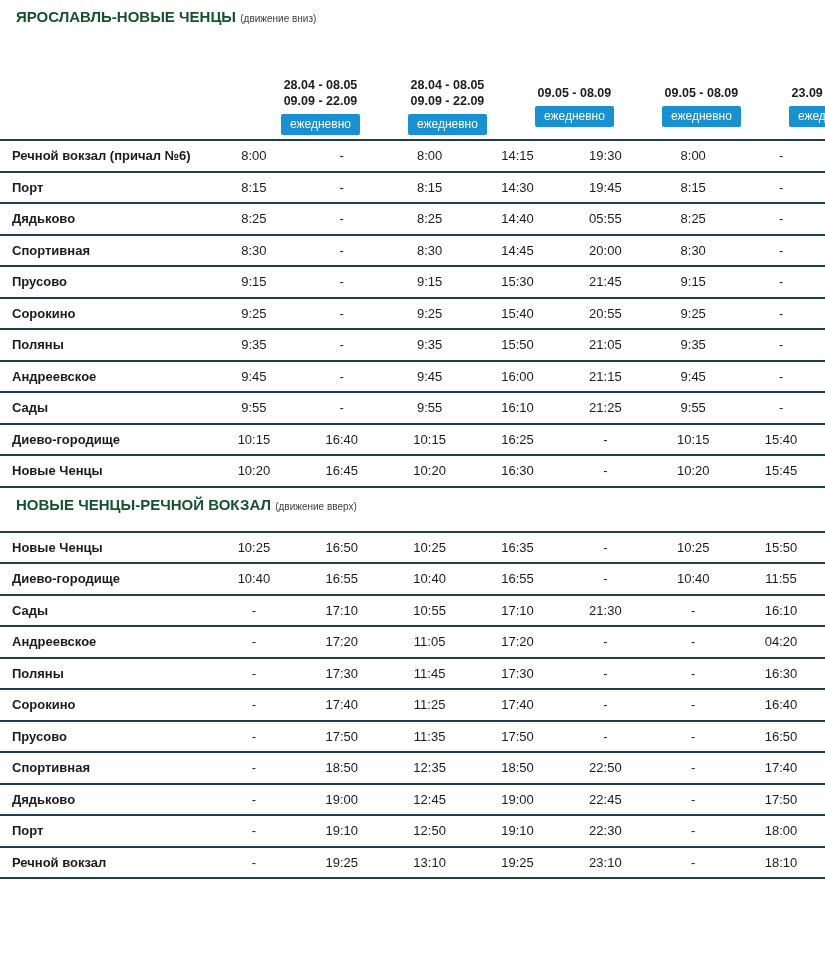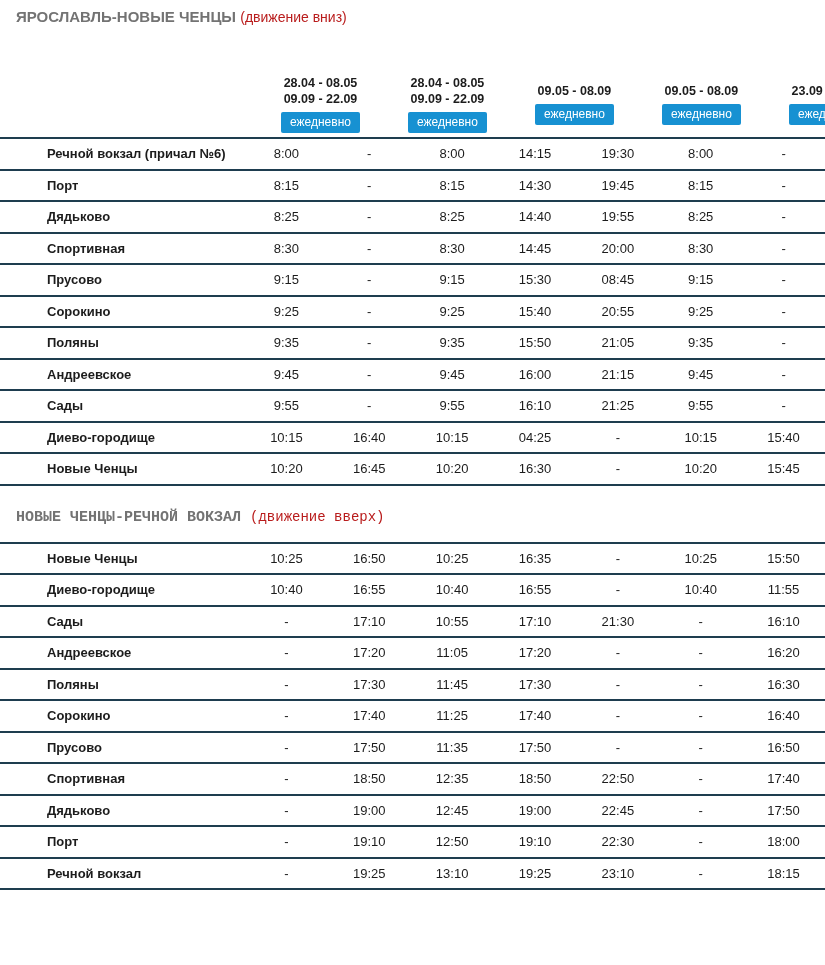--- a/index.html
+++ b/index.html
@@ -7,22 +7,22 @@
   body { font-family:"Liberation Sans", sans-serif; }
   .page {
     width:825px; height:965px; background:#ffffff; overflow:hidden;
     position:relative;
   }
   .section-title {
     margin:8px 16px 0 16px;
     font-size:15px; line-height:18px;
     white-space:nowrap;
   }
-  .title-main { font-weight:700; color:#737373; }
-  .title-sub  { font-weight:400; color:#b91c1c; font-size:14px; }
+  .title-main { font-weight:700; color:#14532d; }
+  .title-sub  { font-weight:400; color:#404040; font-size:10px; }
 
   .grid7 {
     display:grid;
     grid-template-columns:210px repeat(7, 1fr);
     margin:0 30px 8px 23px;
     gap:48px;
   }
 
   .schedule-header { margin-top:49px; margin-bottom:4px; }
   .header-col {
@@ -43,32 +43,31 @@
   }
 
   .timetable { border-top:2px solid #1e3d4f; }
   .timetable.second { margin-top:0; }
   .row {
     display:grid;
     grid-template-columns:210px repeat(7, 1fr);
     align-items:center;
     height:31.5px;
     border-bottom:2px solid #1e3d4f;
-    padding-left:35px;
   }
   .station-cell {
     padding-left:12px;
     font-size:13px; font-weight:700; color:#1c1c1c;
     white-space:nowrap;
   }
   .time-cell {
     text-align:center;
     font-size:13px; font-weight:400; color:#1c1c1c;
   }
-  .section-up-title { margin-top:22px; margin-bottom:15px;font-family:Liberation Mono, monospace; }
+  .section-up-title { margin-top:8px; margin-bottom:15px; }
   .header-spacer { height:1px; }
 </style>
 </head>
 <body>
 
 <div class="page">
 
   <div class="section-title">
     <span class="title-main">ЯРОСЛАВЛЬ-НОВЫЕ ЧЕНЦЫ</span>
     <span class="title-sub">(движение вниз)</span>
@@ -136,41 +135,41 @@
         <div class="time-cell">19:45</div>
         <div class="time-cell">8:15</div>
         <div class="time-cell">-</div>
       </div>
       <div class="row">
     <div class="station-cell">Дядьково</div>
   <div class="time-cell">8:25</div>
         <div class="time-cell">-</div>
         <div class="time-cell">8:25</div>
         <div class="time-cell">14:40</div>
-        <div class="time-cell">19:55</div>
+        <div class="time-cell">05:55</div>
         <div class="time-cell">8:25</div>
         <div class="time-cell">-</div>
       </div>
       <div class="row">
     <div class="station-cell">Спортивная</div>
   <div class="time-cell">8:30</div>
         <div class="time-cell">-</div>
         <div class="time-cell">8:30</div>
         <div class="time-cell">14:45</div>
         <div class="time-cell">20:00</div>
         <div class="time-cell">8:30</div>
         <div class="time-cell">-</div>
       </div>
       <div class="row">
     <div class="station-cell">Прусово</div>
   <div class="time-cell">9:15</div>
         <div class="time-cell">-</div>
         <div class="time-cell">9:15</div>
         <div class="time-cell">15:30</div>
-        <div class="time-cell">08:45</div>
+        <div class="time-cell">21:45</div>
         <div class="time-cell">9:15</div>
         <div class="time-cell">-</div>
       </div>
       <div class="row">
     <div class="station-cell">Сорокино</div>
   <div class="time-cell">9:25</div>
         <div class="time-cell">-</div>
         <div class="time-cell">9:25</div>
         <div class="time-cell">15:40</div>
         <div class="time-cell">20:55</div>
@@ -205,21 +204,21 @@
         <div class="time-cell">16:10</div>
         <div class="time-cell">21:25</div>
         <div class="time-cell">9:55</div>
         <div class="time-cell">-</div>
       </div>
       <div class="row">
     <div class="station-cell">Диево-городище</div>
   <div class="time-cell">10:15</div>
         <div class="time-cell">16:40</div>
         <div class="time-cell">10:15</div>
-        <div class="time-cell">04:25</div>
+        <div class="time-cell">16:25</div>
         <div class="time-cell">-</div>
         <div class="time-cell">10:15</div>
         <div class="time-cell">15:40</div>
       </div>
       <div class="row">
     <div class="station-cell">Новые Ченцы</div>
   <div class="time-cell">10:20</div>
         <div class="time-cell">16:45</div>
         <div class="time-cell">10:20</div>
         <div class="time-cell">16:30</div>
@@ -266,21 +265,21 @@
         <div class="time-cell">16:10</div>
       </div>
       <div class="row">
     <div class="station-cell">Андреевское</div>
   <div class="time-cell">-</div>
         <div class="time-cell">17:20</div>
         <div class="time-cell">11:05</div>
         <div class="time-cell">17:20</div>
         <div class="time-cell">-</div>
         <div class="time-cell">-</div>
-        <div class="time-cell">16:20</div>
+        <div class="time-cell">04:20</div>
       </div>
       <div class="row">
     <div class="station-cell">Поляны</div>
   <div class="time-cell">-</div>
         <div class="time-cell">17:30</div>
         <div class="time-cell">11:45</div>
         <div class="time-cell">17:30</div>
         <div class="time-cell">-</div>
         <div class="time-cell">-</div>
         <div class="time-cell">16:30</div>
@@ -336,17 +335,17 @@
         <div class="time-cell">18:00</div>
       </div>
       <div class="row">
     <div class="station-cell">Речной вокзал</div>
   <div class="time-cell">-</div>
         <div class="time-cell">19:25</div>
         <div class="time-cell">13:10</div>
         <div class="time-cell">19:25</div>
         <div class="time-cell">23:10</div>
         <div class="time-cell">-</div>
-        <div class="time-cell">18:15</div>
+        <div class="time-cell">18:10</div>
       </div>
     </div>
 
 </div>
 
 </body></html>

